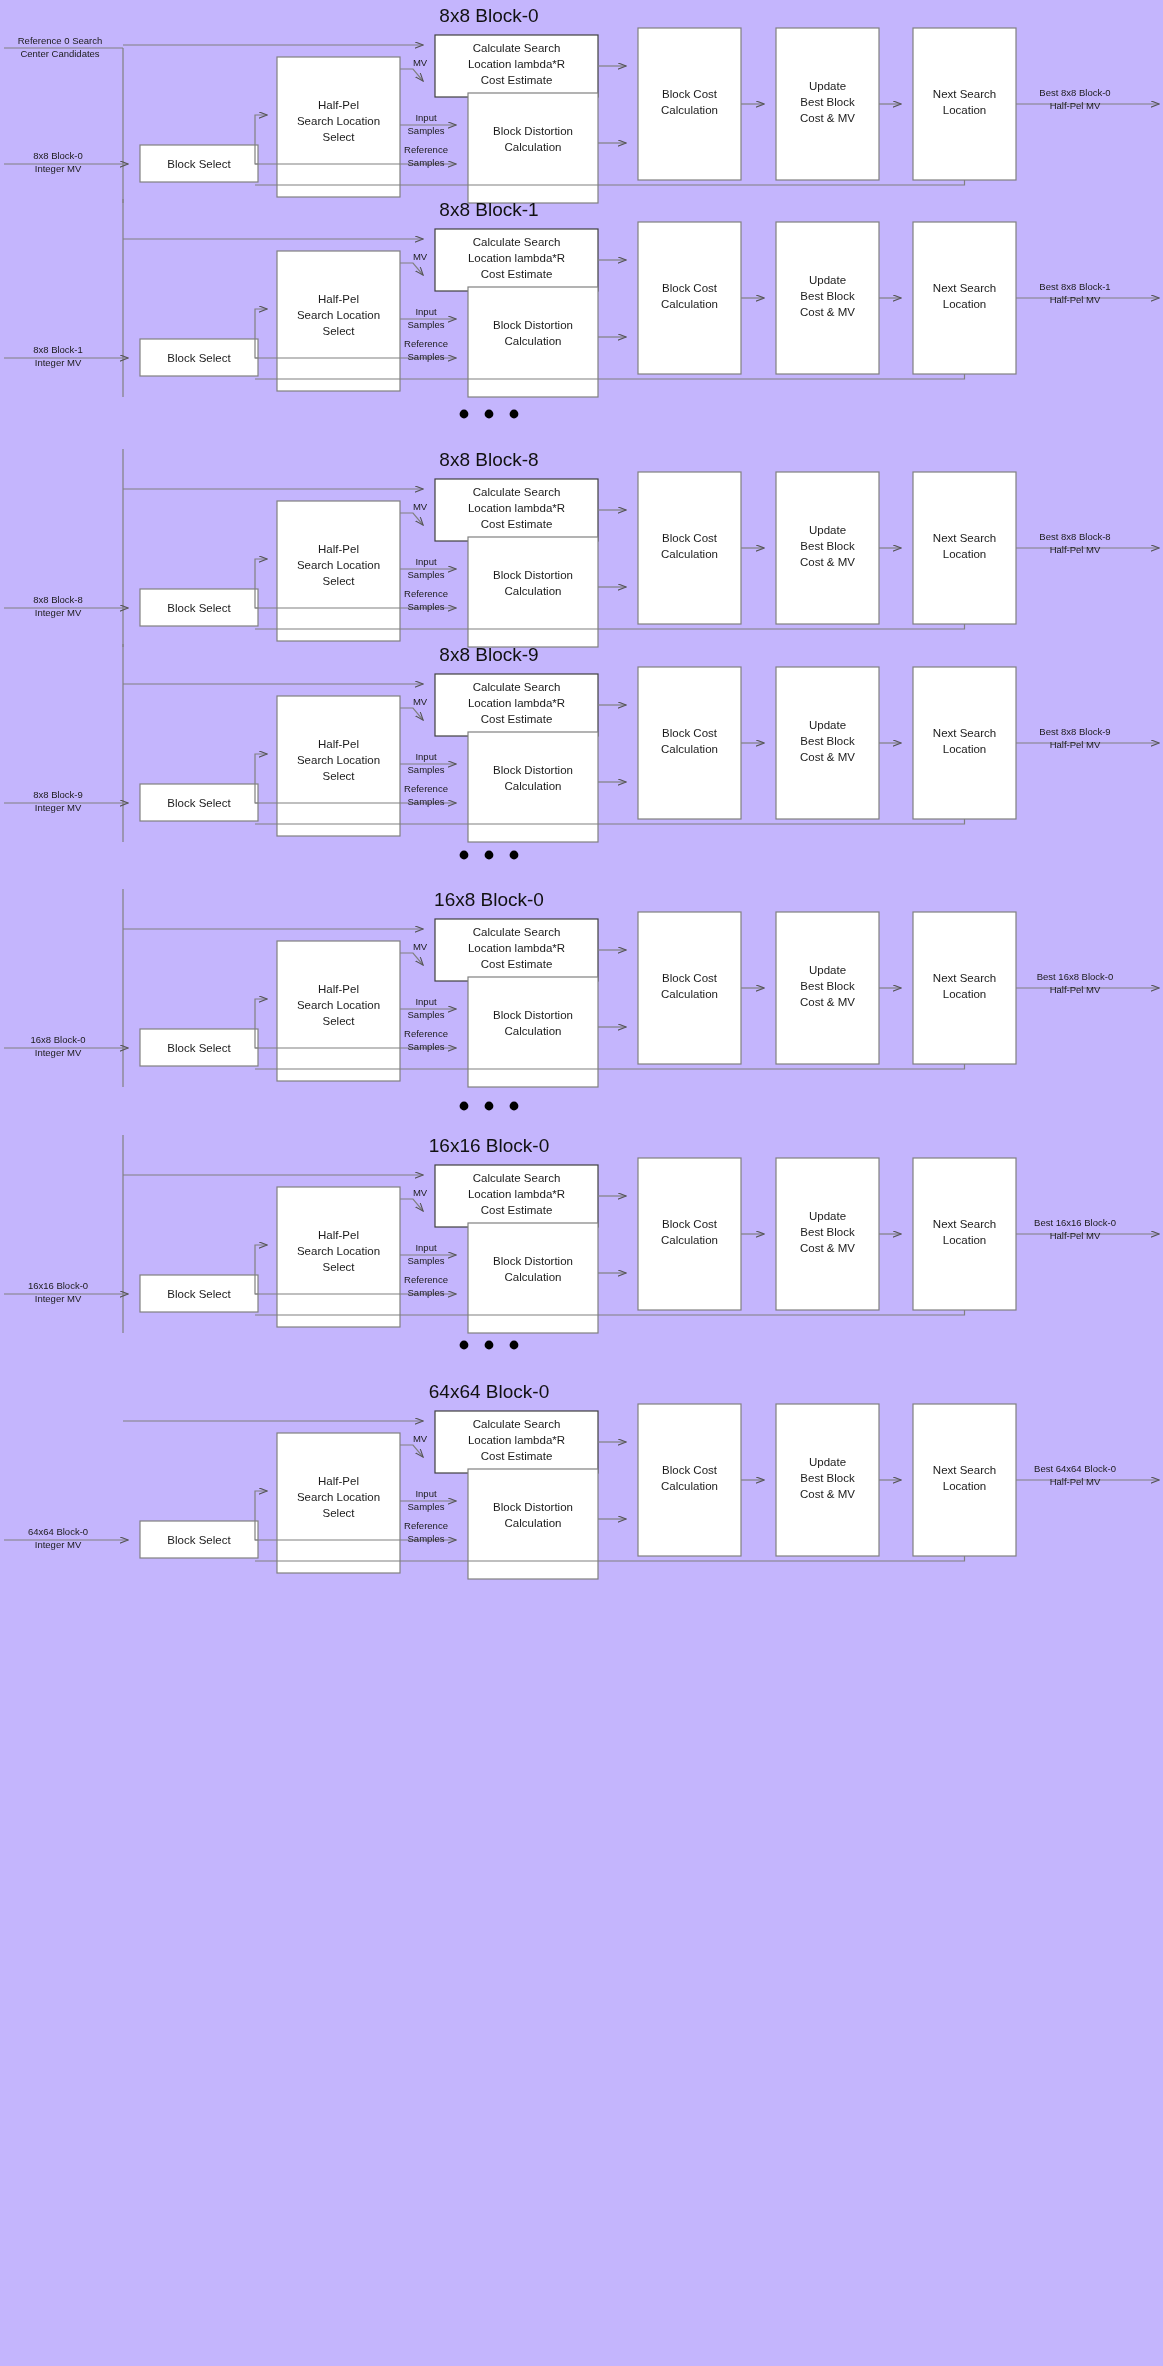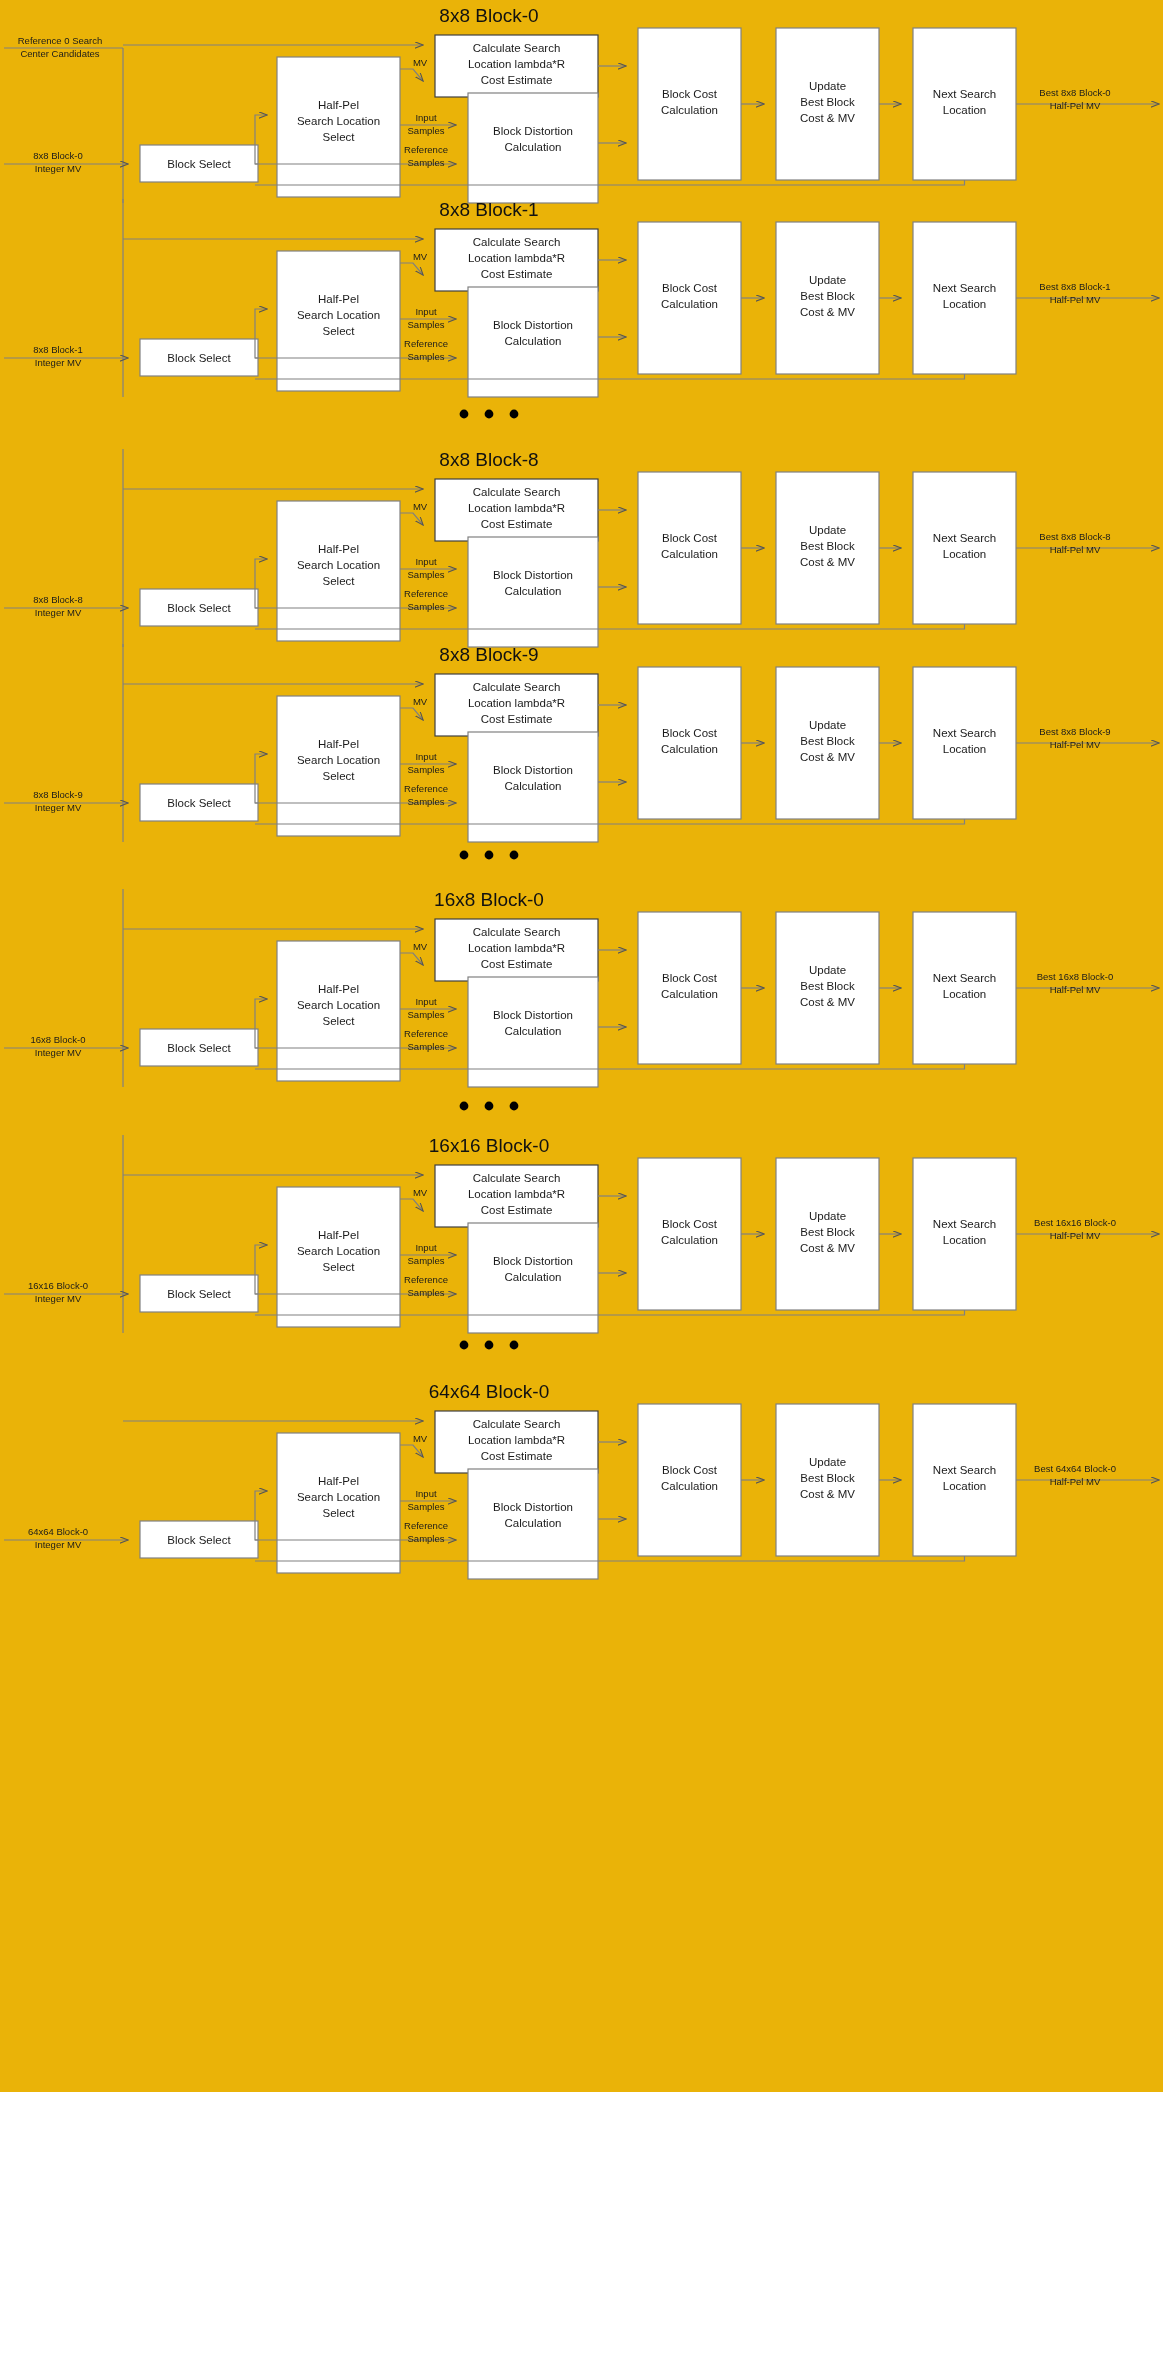--- a/index.html
+++ b/index.html
@@ -1,17 +1,17 @@
 <!DOCTYPE html>
 <html><head>
 <meta charset="utf-8">
 <style>
   html,body{margin:0;padding:0;background:#ffffff;}
   body{font-family:"Liberation Sans", sans-serif;}
-  #page{position:relative;width:1163px;height:2092px;background:#eab308;overflow:hidden;}
+  #page{position:relative;width:1163px;height:2366px;background:#c4b5fd;overflow:hidden;}
   svg#diagram{position:absolute;left:0;top:0;width:1163px;height:2366px;}
   .boxrect{fill:#ffffff;stroke:#808080;stroke-width:1.2;}
   .boxrect-dark{fill:#ffffff;stroke:#404040;stroke-width:1.2;}
   .wire{stroke:#808080;stroke-width:1.2;fill:none;}
   .blabel{font-family:"Liberation Sans",sans-serif;font-size:11.5px;fill:#1b1b1b;text-anchor:middle;}
   .sectiontitle{font-family:"Liberation Sans",sans-serif;font-size:19px;fill:#111111;text-anchor:middle;}
   .wlabel{font-family:"Liberation Sans",sans-serif;font-size:9.5px;fill:#1b1b1b;text-anchor:middle;}
   .dot{fill:#000000;}
 </style>
 </head>

